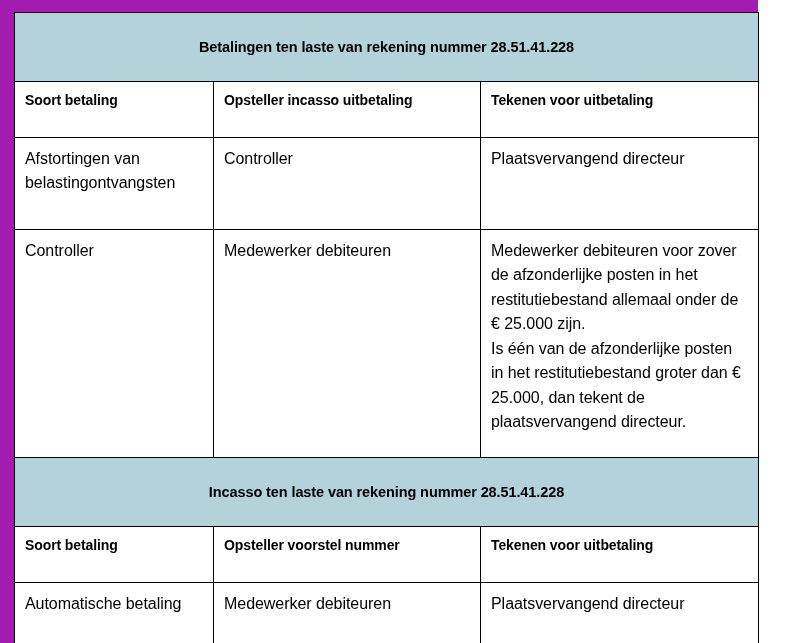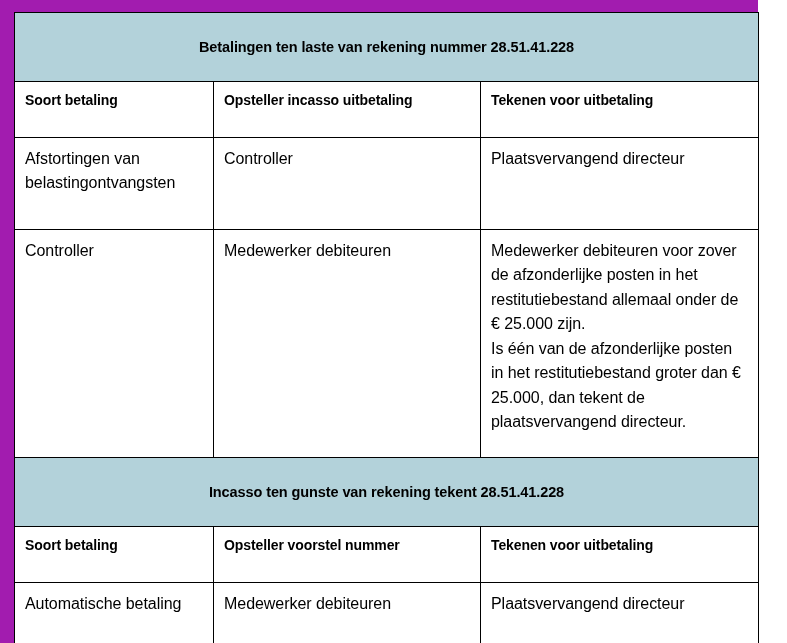--- a/index.html
+++ b/index.html
@@ -133,21 +133,21 @@
 
   <table class="doc-table" id="table-collections">
     <colgroup>
       <col class="col-a">
         <col class="col-b">
         <col class="col-c">
     </colgroup>
     <tbody>
       <tr>
         <td class="title-cell" colspan="3">
-          <span class="title-text">Incasso ten gunste van rekening tekent 28.51.41.228</span>
+          <span class="title-text">Incasso ten laste van rekening nummer 28.51.41.228</span>
         </td>
       </tr>
       <tr>
         <td class="colhead-cell">
           <span class="colhead-text">Soort betaling</span>
         </td>
         <td class="colhead-cell">
           <span class="colhead-text">Opsteller voorstel nummer</span>
         </td>
         <td class="colhead-cell">

